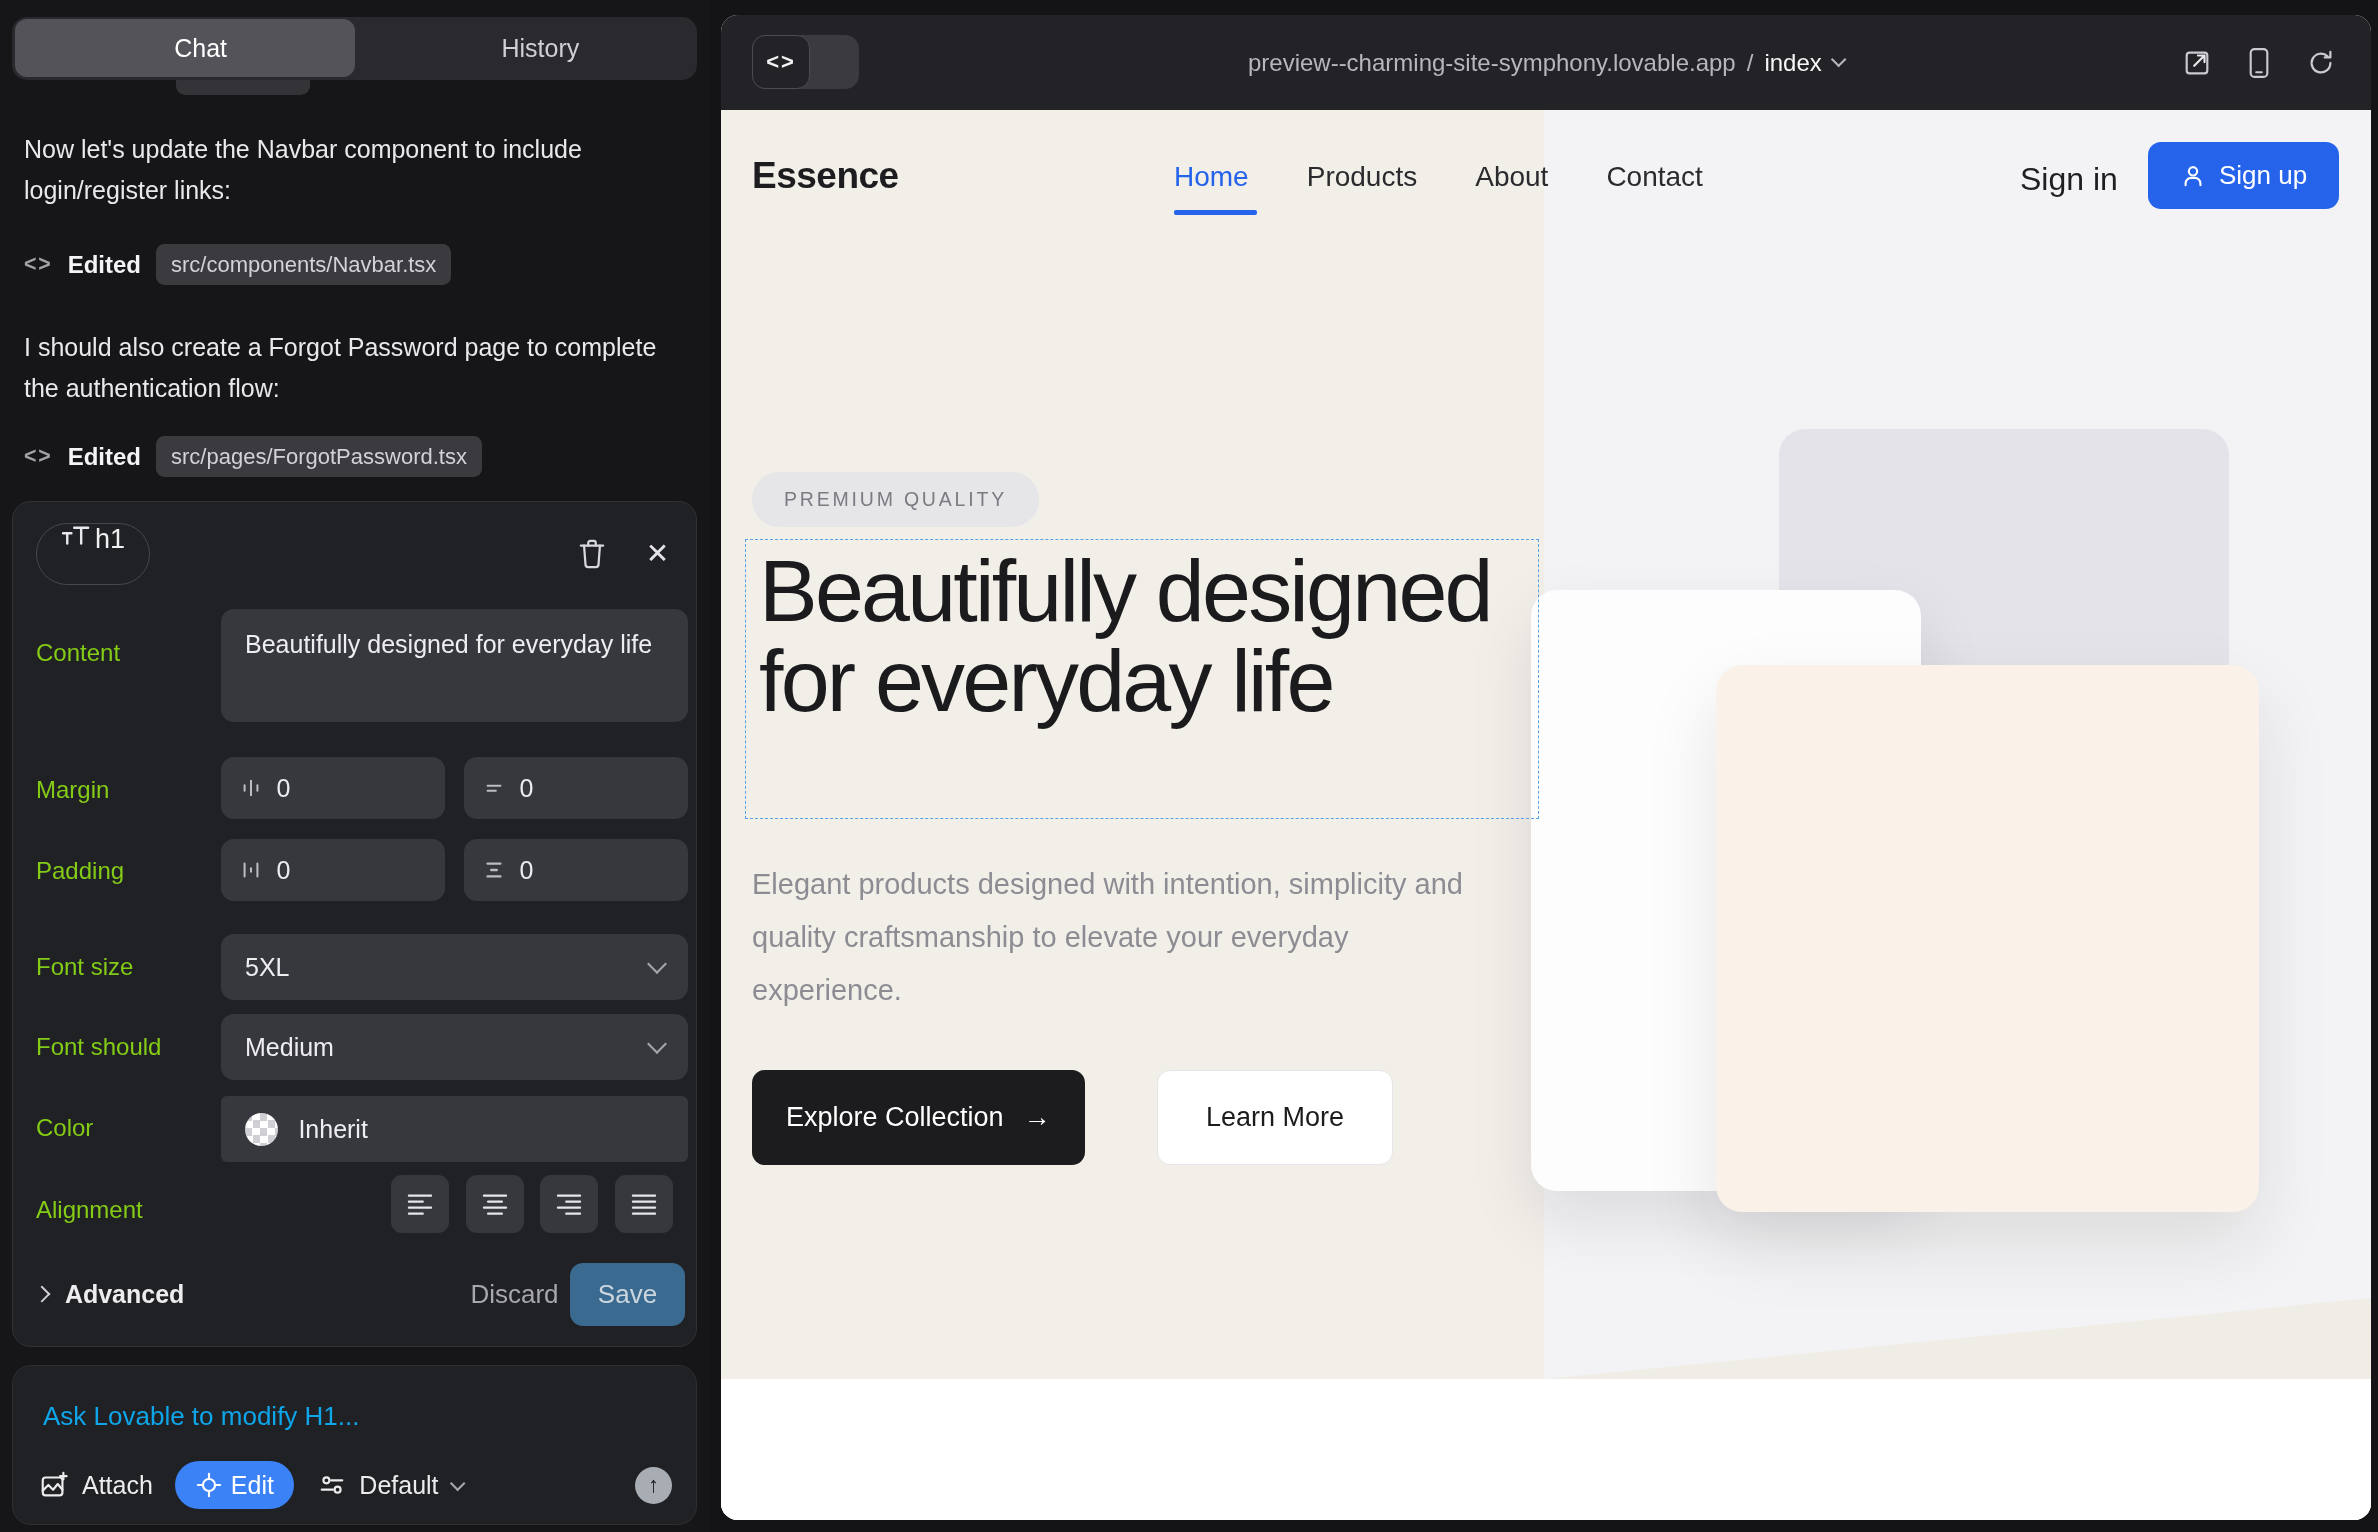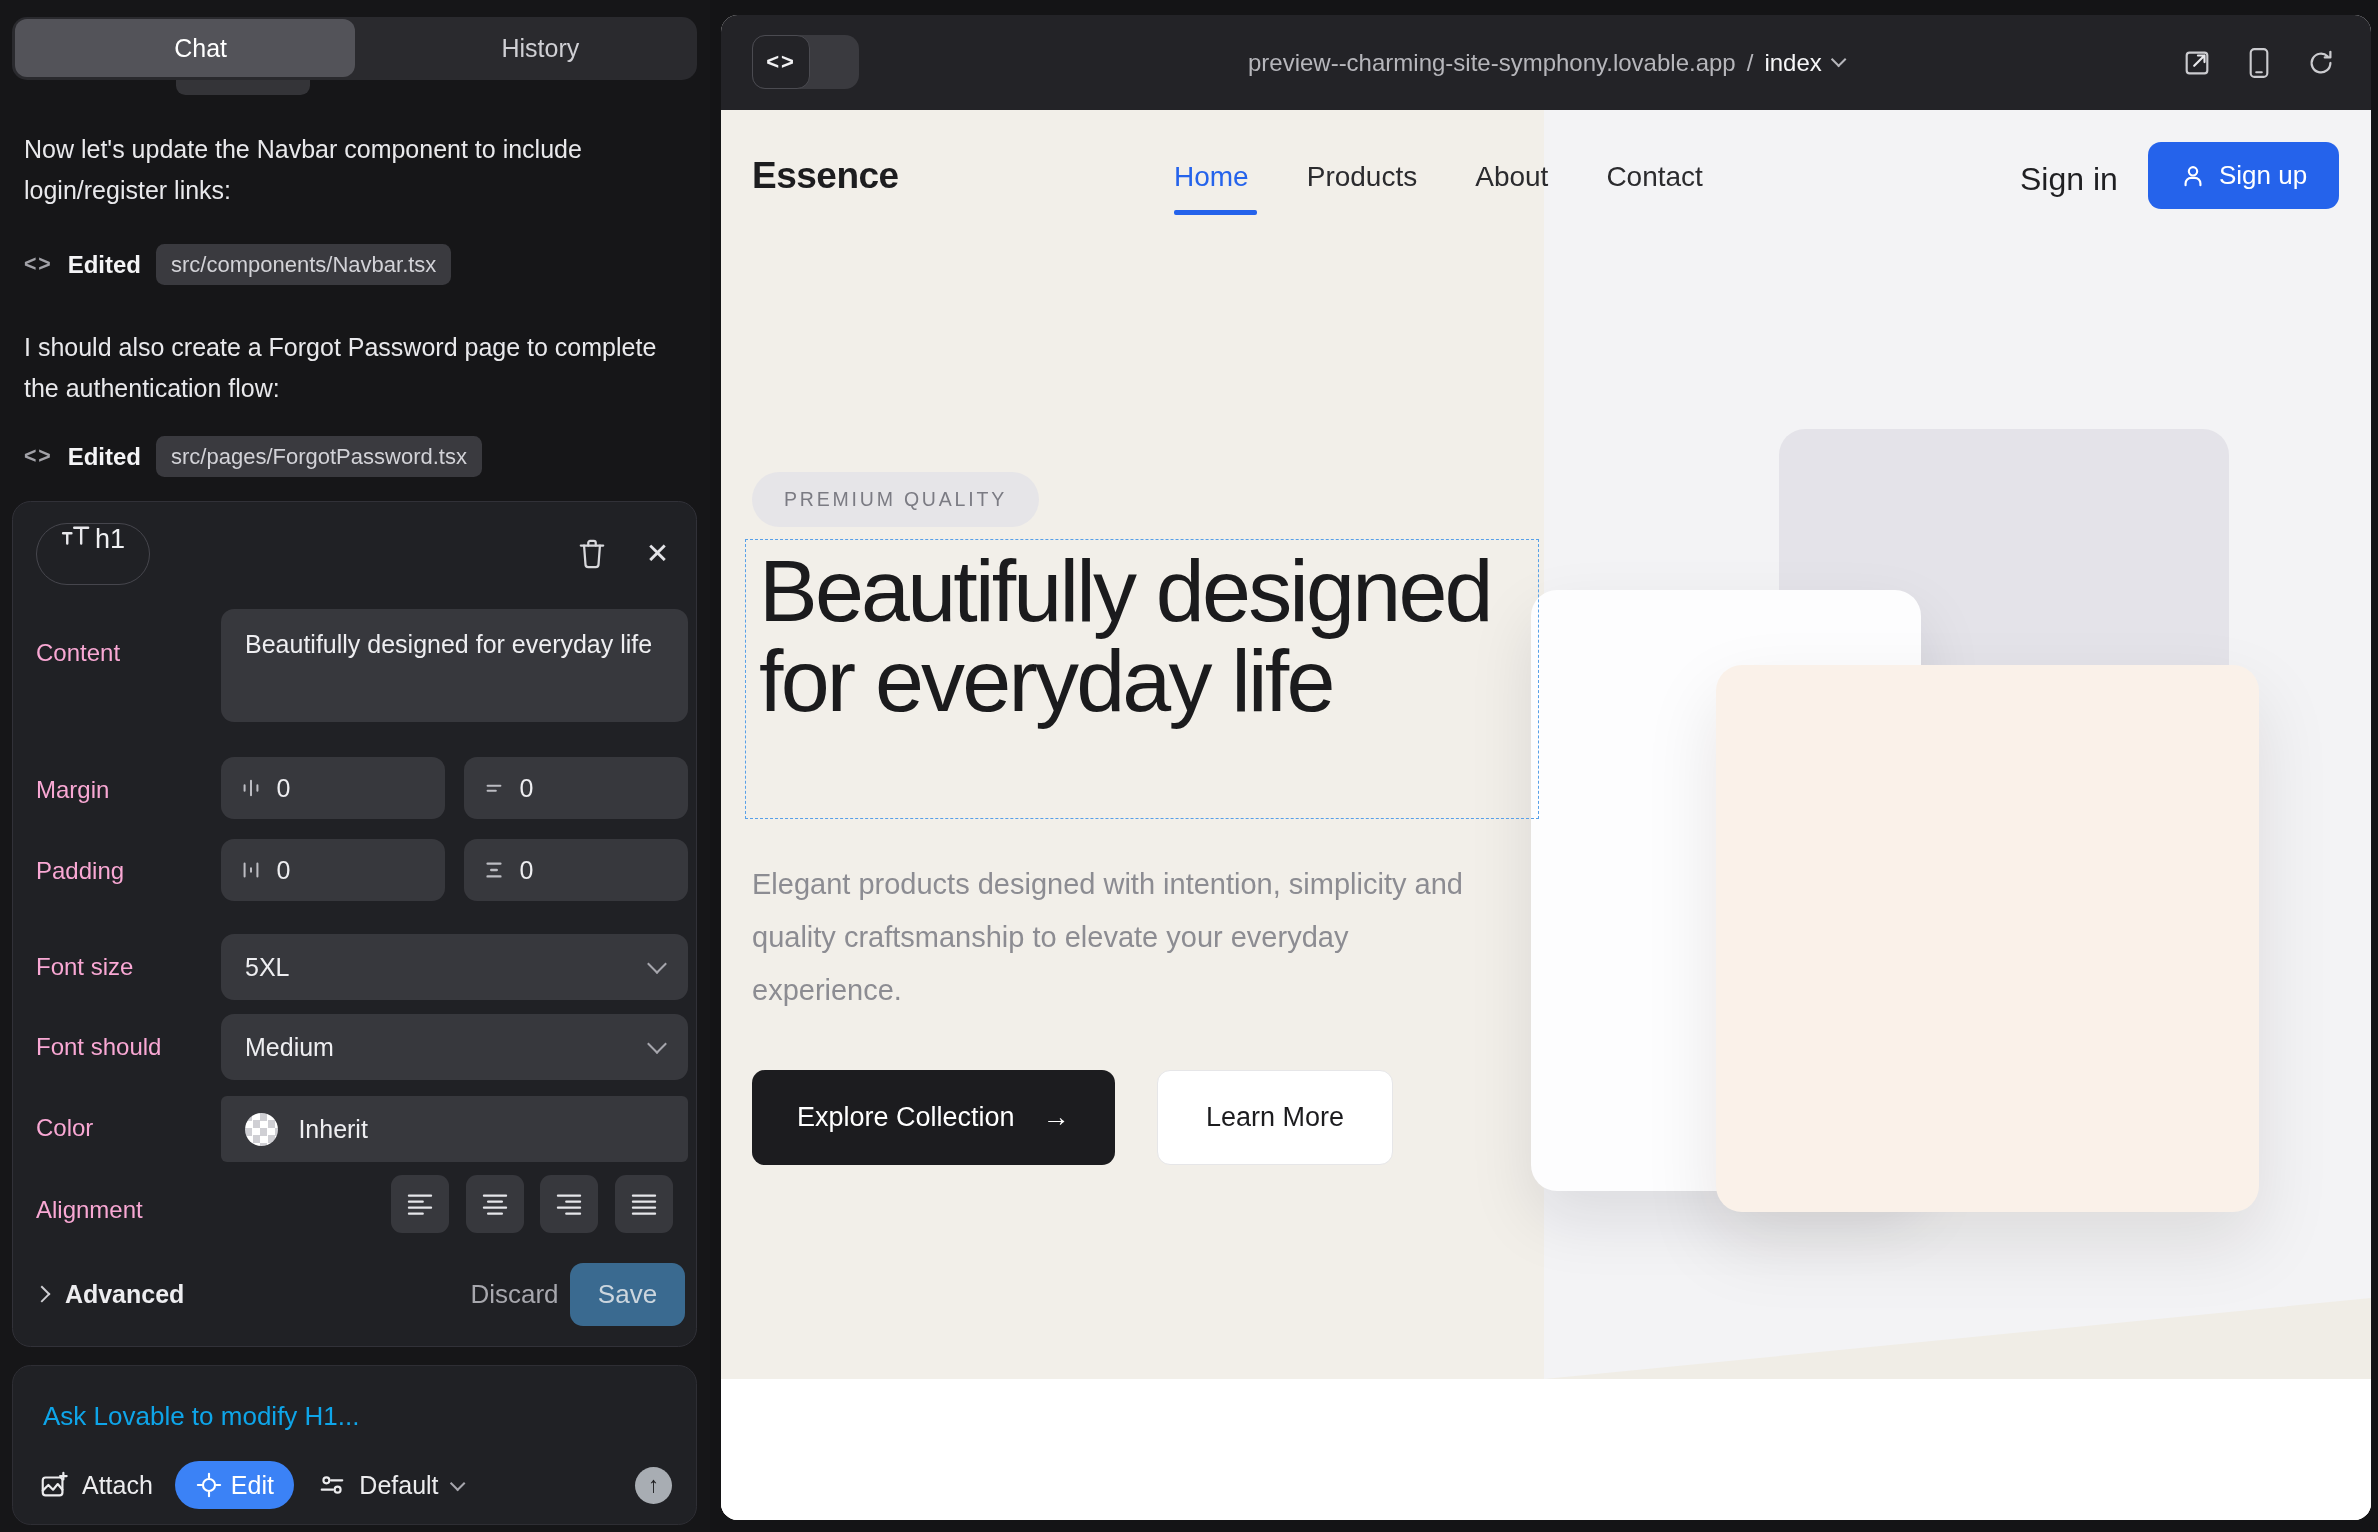--- a/index.html
+++ b/index.html
@@ -19,21 +19,21 @@
   .code-glyph{font-size:21.3px;color:#a2a2a8;letter-spacing:1.9px;font-weight:600;}
   .edited-label{font-size:24px;font-weight:700;color:#f4f4f6;}
   .file-badge{background:#3a3a3f;border-radius:8.3px;padding:7.4px 15px;font-size:22px;color:#d2d2d7;}
 
   
   #panel{left:12px;top:501px;width:685px;height:846px;background:#202125;border:0.9px solid #313138;border-radius:18.6px;box-sizing:border-box;}
   .tag-pill{left:23px;top:21.3px;height:60px;border:0.9px solid #46464d;border-radius:31px;display:flex;align-items:flex-start;gap:2px;padding:0 24px;}
   .tag-label{font-size:27px;color:#f0f0f3;}
   .icon-btn{width:43px;height:43px;display:flex;align-items:center;justify-content:center;color:#d6d6da;}
   .close-x{font-size:28px;color:#e4e4e8;}
-  .row-label{font-size:24px;color:#f9a8d4;}
+  .row-label{font-size:24px;color:#84cc16;}
   .field{background:#37383d;border-radius:13px;box-sizing:border-box;color:#eeeef1;font-size:25px;display:flex;align-items:center;}
   .mini{width:224px;height:62px;padding:0 18.6px;gap:15px;}
   .sel{width:467px;height:66px;padding:0 24px;justify-content:space-between;}
   .chev{width:12px;height:12px;border-right:2.8px solid #a6a6ad;border-bottom:2.8px solid #a6a6ad;transform:rotate(45deg);margin-top:-5.6px;}
   .chev.r{transform:rotate(-45deg);margin:0;border-color:#cfcfd4;}
   .swatch{width:33px;height:33px;border-radius:50%;margin-right:20.4px;
     background-image:repeating-conic-gradient(#ffffff 0 25%, #cfcfd4 0 50%);
     background-size:15px 15px;}
   .alignbtn{width:58px;height:58px;background:#37383d;border-radius:11px;display:flex;align-items:center;justify-content:center;}
   .save-btn{left:557px;top:761px;width:115px;height:63px;background:#3a6a90;border-radius:13px;display:flex;align-items:center;justify-content:center;font-size:26px;color:#ccd6de;}
@@ -66,21 +66,21 @@
   .nav{left:453px;top:51px;display:flex;gap:58px;font-size:28px;color:#2b2b2e;}
   .nav .active{color:#2563eb;}
   .home-underline{left:453px;top:100px;width:83px;height:4.6px;background:#2563eb;border-radius:1.9px;}
   .signin{left:1299px;top:51px;font-size:32px;color:#1f1f22;}
   .signup{left:1427px;top:32px;width:191px;height:67px;background:#2563eb;border-radius:13px;display:flex;align-items:center;justify-content:center;gap:13px;color:#ffffff;font-size:26px;}
 
   .hero-badge{left:31px;top:362px;height:55px;background:#e6e5e8;border-radius:28px;display:flex;align-items:center;padding:0 32px;font-size:19.5px;letter-spacing:2.8px;color:#7b7b83;}
   .sel-box{left:24px;top:429px;width:794px;height:280px;border:1.9px dashed #58a0e8;box-sizing:border-box;}
   .hero-h1{margin:0;padding:5.6px 13px;font-size:88px;line-height:90px;font-weight:500;letter-spacing:-2.8px;color:#1b1b1d;}
   .hero-p{left:31px;top:748px;width:724px;font-size:29px;line-height:53px;color:#8c8c92;}
-  .cta-dark{left:31px;top:960px;height:95px;background:#1c1c1f;border-radius:13px;display:flex;align-items:center;gap:28px;padding:0 45px;color:#ffffff;font-size:27px;}
+  .cta-dark{left:31px;top:960px;height:95px;background:#1c1c1f;border-radius:13px;display:flex;align-items:center;gap:20px;padding:0 34px;color:#ffffff;font-size:27px;}
   .cta-light{left:436px;top:960px;width:236px;height:95px;background:#ffffff;border:1.9px solid #e6e6e8;border-radius:13px;display:flex;align-items:center;justify-content:center;color:#1c1c1f;font-size:27px;box-sizing:border-box;}
 
   .card{border-radius:26px;}
   .card-gray{left:1058px;top:319px;width:450px;height:417px;background:#e4e3e9;}
   .card-white{left:810px;top:480px;width:390px;height:601px;background:#fdfdfe;box-shadow:0 28px 65px rgba(20,20,40,.10);}
   .card-cream{left:995px;top:555px;width:543px;height:547px;background:#faf1e9;box-shadow:0 32px 74px rgba(30,20,10,.10);}
 
   svg{display:block;}
 </style>
 </head>

